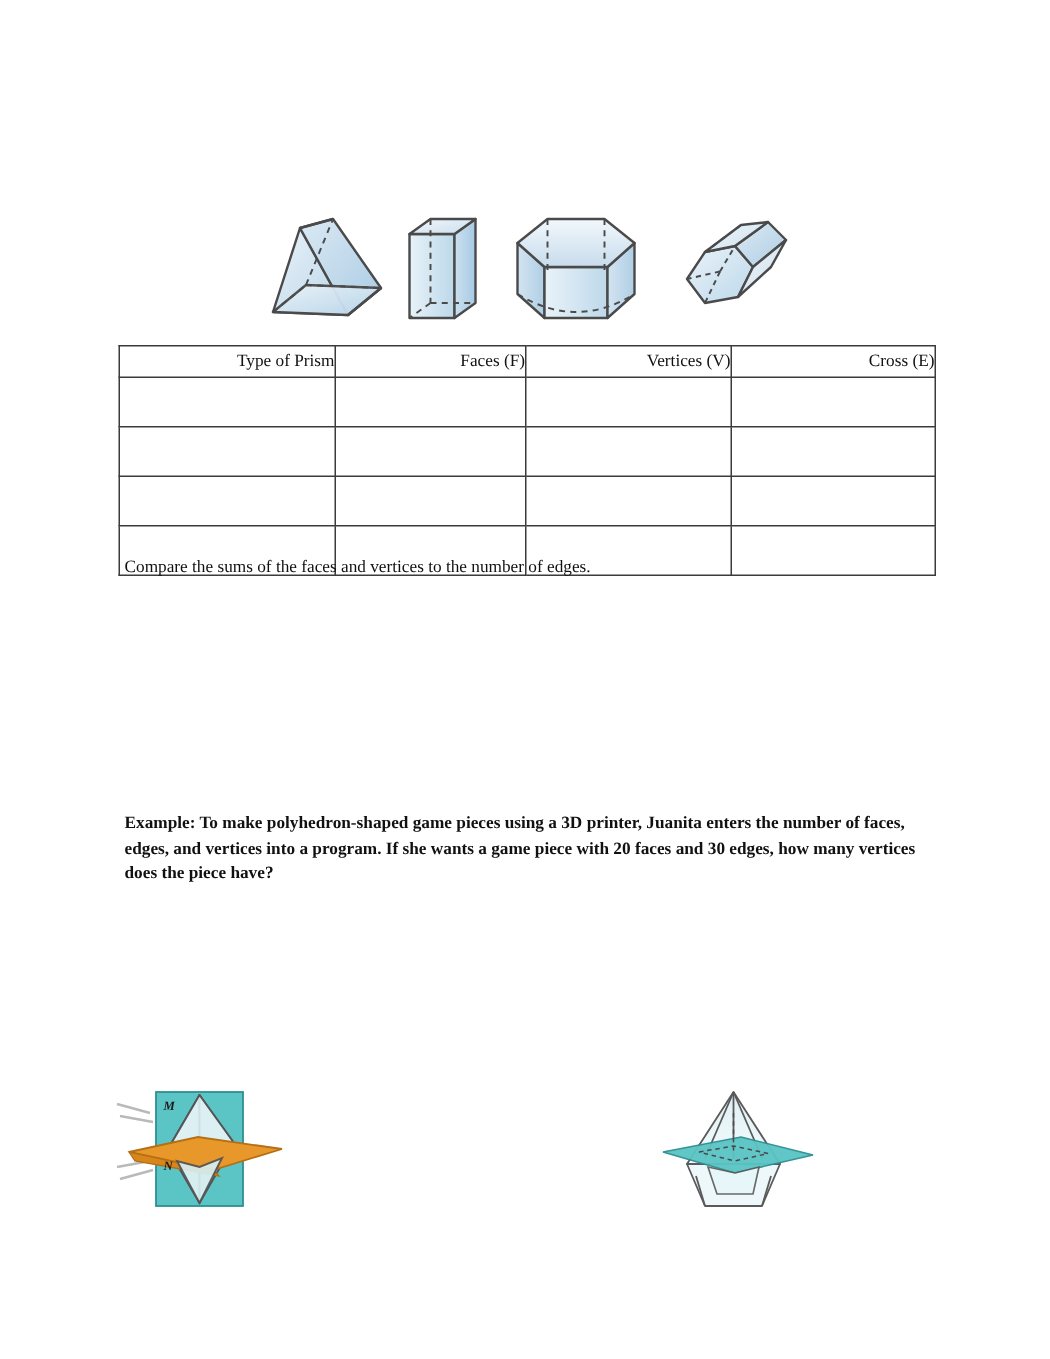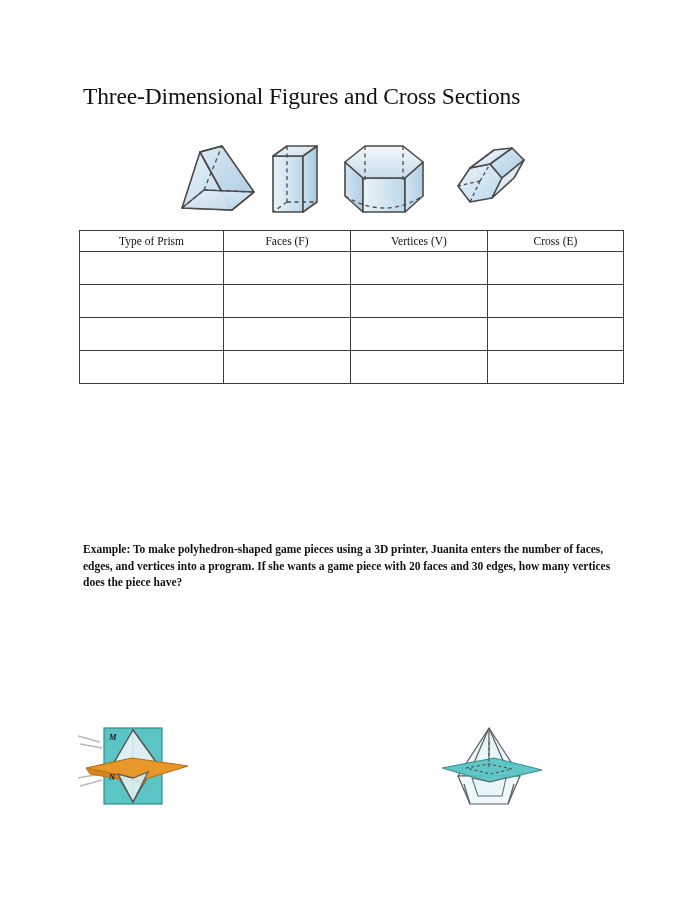--- a/index.html
+++ b/index.html
@@ -76,21 +76,21 @@
     width: 540px;
     border-collapse: collapse;
     table-layout: fixed;
   }
   .prism-table td,
   .prism-table th {
     border: 1px solid #3b3b3b;
     padding: 0;
     font-weight: normal;
     font-size: 11.5px;
-    text-align: center;
+    text-align: right;
     vertical-align: middle;
   }
   .prism-table th { height: 20px; }
   .prism-table td.body-cell { height: 32px; }
   .col-1 { width: 143px; }
   .col-2 { width: 126px; }
   .col-3 { width: 136px; }
   .col-4 { width: 135px; }
 
   
@@ -122,21 +122,20 @@
     height: 90px;
   }
   svg { display: block; overflow: visible; }
 </style>
 </head>
 <body>
 
 <div class="page">
 
 
-  <div class="title">Three-Dimensional Figures and Cross Sections</div>
 
   <div class="figures">
 
     <div class="figure fig-tri">
       <svg width="95" height="88" viewBox="0 0 95 88">
         <defs>
           <linearGradient id="gTriA" x1="0" y1="0" x2="1" y2="1">
             <stop offset="0%" stop-color="#eaf3f9"></stop>
               <stop offset="100%" stop-color="#b9d5e9"></stop>
           </linearGradient>
@@ -282,20 +281,21 @@
       </tr>
       <tr>
         <td class="body-cell"></td>
         <td class="body-cell"></td>
         <td class="body-cell"></td>
         <td class="body-cell"></td>
       </tr>
     </tbody>
   </table>
 
+  <div class="para p-compare">Compare the sums of the faces and vertices to the number of edges.</div>
   <div class="para p-example">Example: To make polyhedron-shaped game pieces using a 3D printer, Juanita enters the number of faces, edges, and vertices into a program. If she wants a game piece with 20 faces and 30 edges, how many vertices does the piece have?</div>
 
   <div class="diagram-left">
     <svg width="135" height="90" viewBox="0 0 135 90">
       <defs>
         <linearGradient id="gSolidL" x1="0" y1="0" x2="1" y2="1">
           <stop offset="0%" stop-color="#f0f8fa"></stop>
             <stop offset="100%" stop-color="#c6e5e8"></stop>
         </linearGradient>
         <linearGradient id="gSolidR" x1="0" y1="0" x2="1" y2="1">

